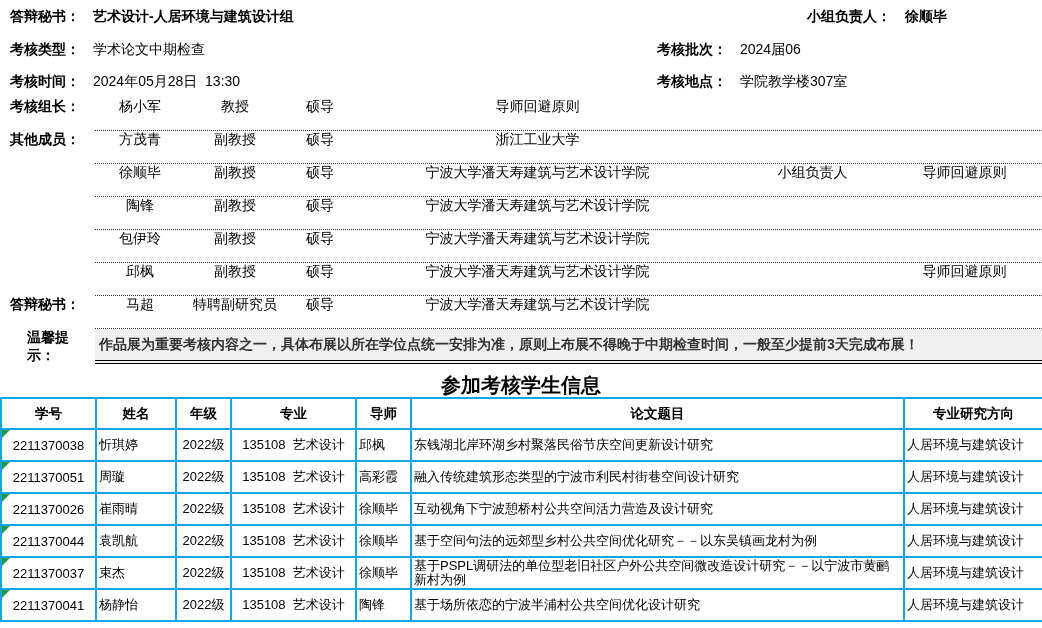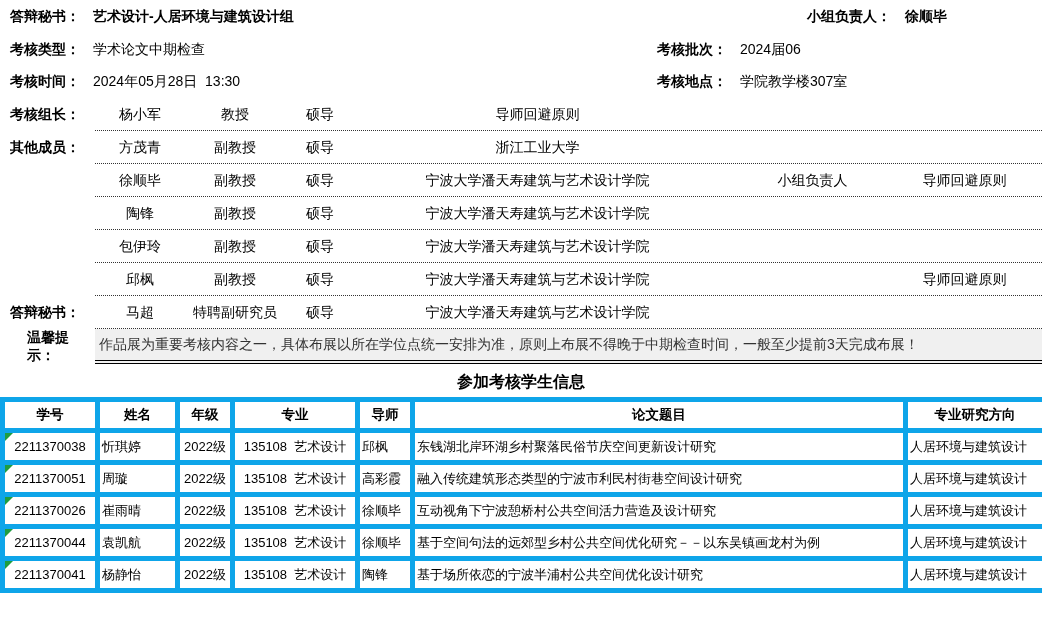--- a/index.html
+++ b/index.html
@@ -11,44 +11,44 @@
   }
   
   .info-row { position:relative; }
   .r1 { height:34px; } .r2 { height:31px; } .r3 { height:33px; }
   .info-row .lbl, .info-row .val {
     position:absolute; top:50%; transform:translateY(-50%); white-space:pre;
   }
   .lbl { font-weight:bold; }
   .bold { font-weight:bold; }
   
-  .m-row { position:relative; display:flex; height:33px; align-items:center; }
+  .m-row { position:relative; display:flex; height:33px; }
   .c-label { width:95px; padding-left:10px; font-weight:bold; }
   .c-name { width:90px; text-align:center; }
   .c-title { width:100px; text-align:center; }
   .c-mentor { width:70px; text-align:center; }
   .c-affil { width:365px; text-align:center; }
   .c-role { width:185px; text-align:center; }
   .c-note { width:137px; text-align:center; padding-right:18px; }
   .m-sep { position:absolute; left:95px; right:0; bottom:0; height:0; border-bottom:1px dotted #333; }
   
   .notice-row { display:flex; height:35px; }
   .notice-label { width:95px; padding-left:27px; font-weight:bold; display:flex; align-items:center; }
   .notice-cell {
     flex:1; background:#f0f0f0; border-bottom:4px double #000;
-    font-weight:normal; color:#333; display:flex; align-items:center;
+    font-weight:bold; color:#333; display:flex; align-items:center;
     padding:0 4px; white-space:nowrap; overflow:hidden; font-size:14px;
   }
   
-  .table-title { margin-top:8px; height:20px; text-align:center; font-weight:bold; font-size:16px; }
+  .table-title { margin-top:8px; height:20px; text-align:center; font-weight:bold; font-size:20px; }
   table.students {
     width:1042px; margin-top:5px; border-collapse:collapse; table-layout:fixed;
     font-size:13px; border:2px solid #000;
   }
-  .students th, .students td { border:5px solid #0ea5e9; overflow:hidden; padding:0 2px; }
+  .students th, .students td { border:2px solid #0ea5e9; overflow:hidden; padding:0 2px; }
   .students th { height:31px; font-weight:bold; text-align:center; font-size:13.5px; }
   .students td { height:32px; vertical-align:middle; }
   .td-id { position:relative; text-align:center; }
   .td-grade, .td-major { text-align:center; }
   .td-major { white-space:pre; }
   .td-name, .td-advisor, .td-direction { text-align:left; }
   .td-advisor { padding:0 3px; }
   .td-thesis { text-align:left; line-height:14px; padding:1px 5px; }
   .flag {
     position:absolute; top:0; left:0; width:0; height:0;
@@ -209,20 +209,29 @@
       <tr>
         <td class="td-id"><span class="flag"></span><span>2211370044</span></td>
         <td class="td-name">袁凯航</td>
         <td class="td-grade">2022级</td>
         <td class="td-major">135108  艺术设计</td>
         <td class="td-advisor">徐顺毕</td>
         <td class="td-thesis">基于空间句法的远郊型乡村公共空间优化研究－－以东吴镇画龙村为例</td>
         <td class="td-direction">人居环境与建筑设计</td>
       </tr>
       <tr>
+        <td class="td-id"><span class="flag"></span><span>2211370037</span></td>
+        <td class="td-name">束杰</td>
+        <td class="td-grade">2022级</td>
+        <td class="td-major">135108  艺术设计</td>
+        <td class="td-advisor">徐顺毕</td>
+        <td class="td-thesis">基于PSPL调研法的单位型老旧社区户外公共空间微改造设计研究－－以宁波市黄鹂新村为例</td>
+        <td class="td-direction">人居环境与建筑设计</td>
+      </tr>
+      <tr>
         <td class="td-id"><span class="flag"></span><span>2211370041</span></td>
         <td class="td-name">杨静怡</td>
         <td class="td-grade">2022级</td>
         <td class="td-major">135108  艺术设计</td>
         <td class="td-advisor">陶锋</td>
         <td class="td-thesis">基于场所依恋的宁波半浦村公共空间优化设计研究</td>
         <td class="td-direction">人居环境与建筑设计</td>
       </tr>
     </tbody>
   </table>

